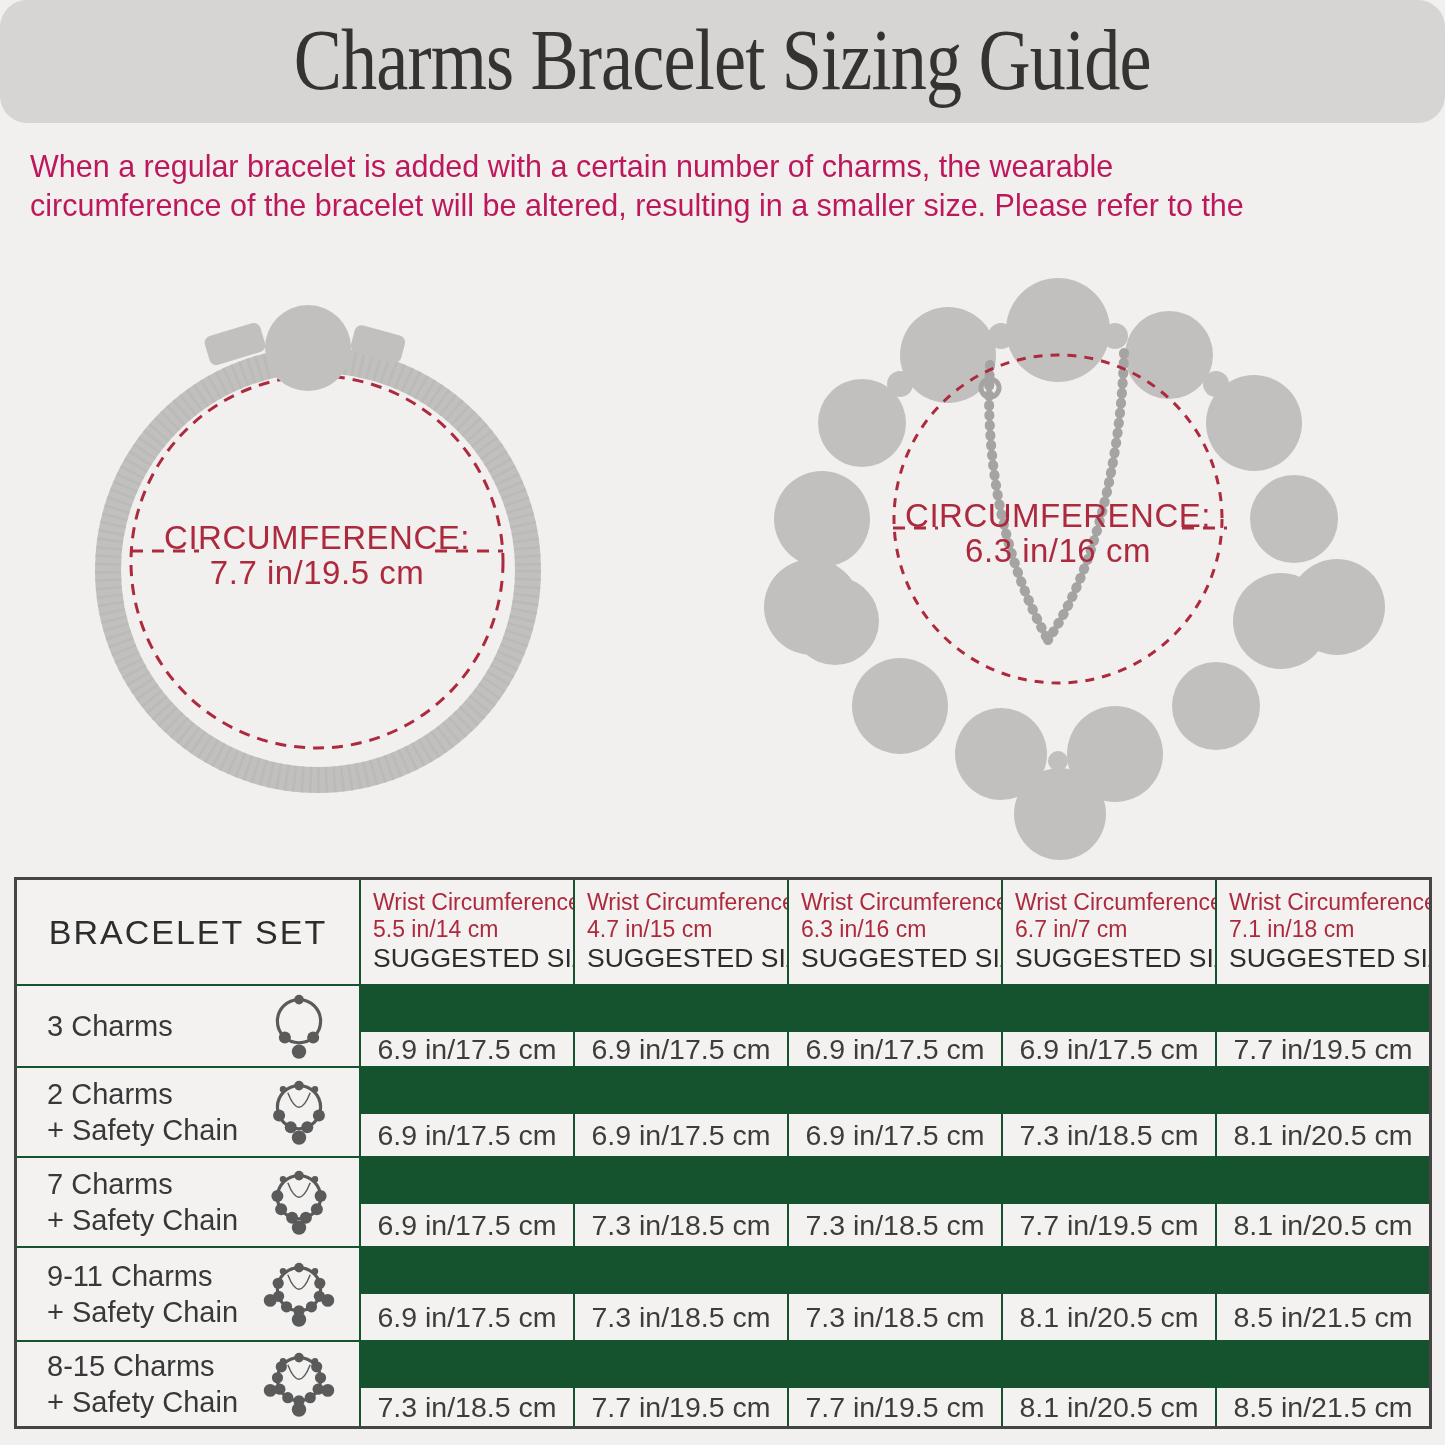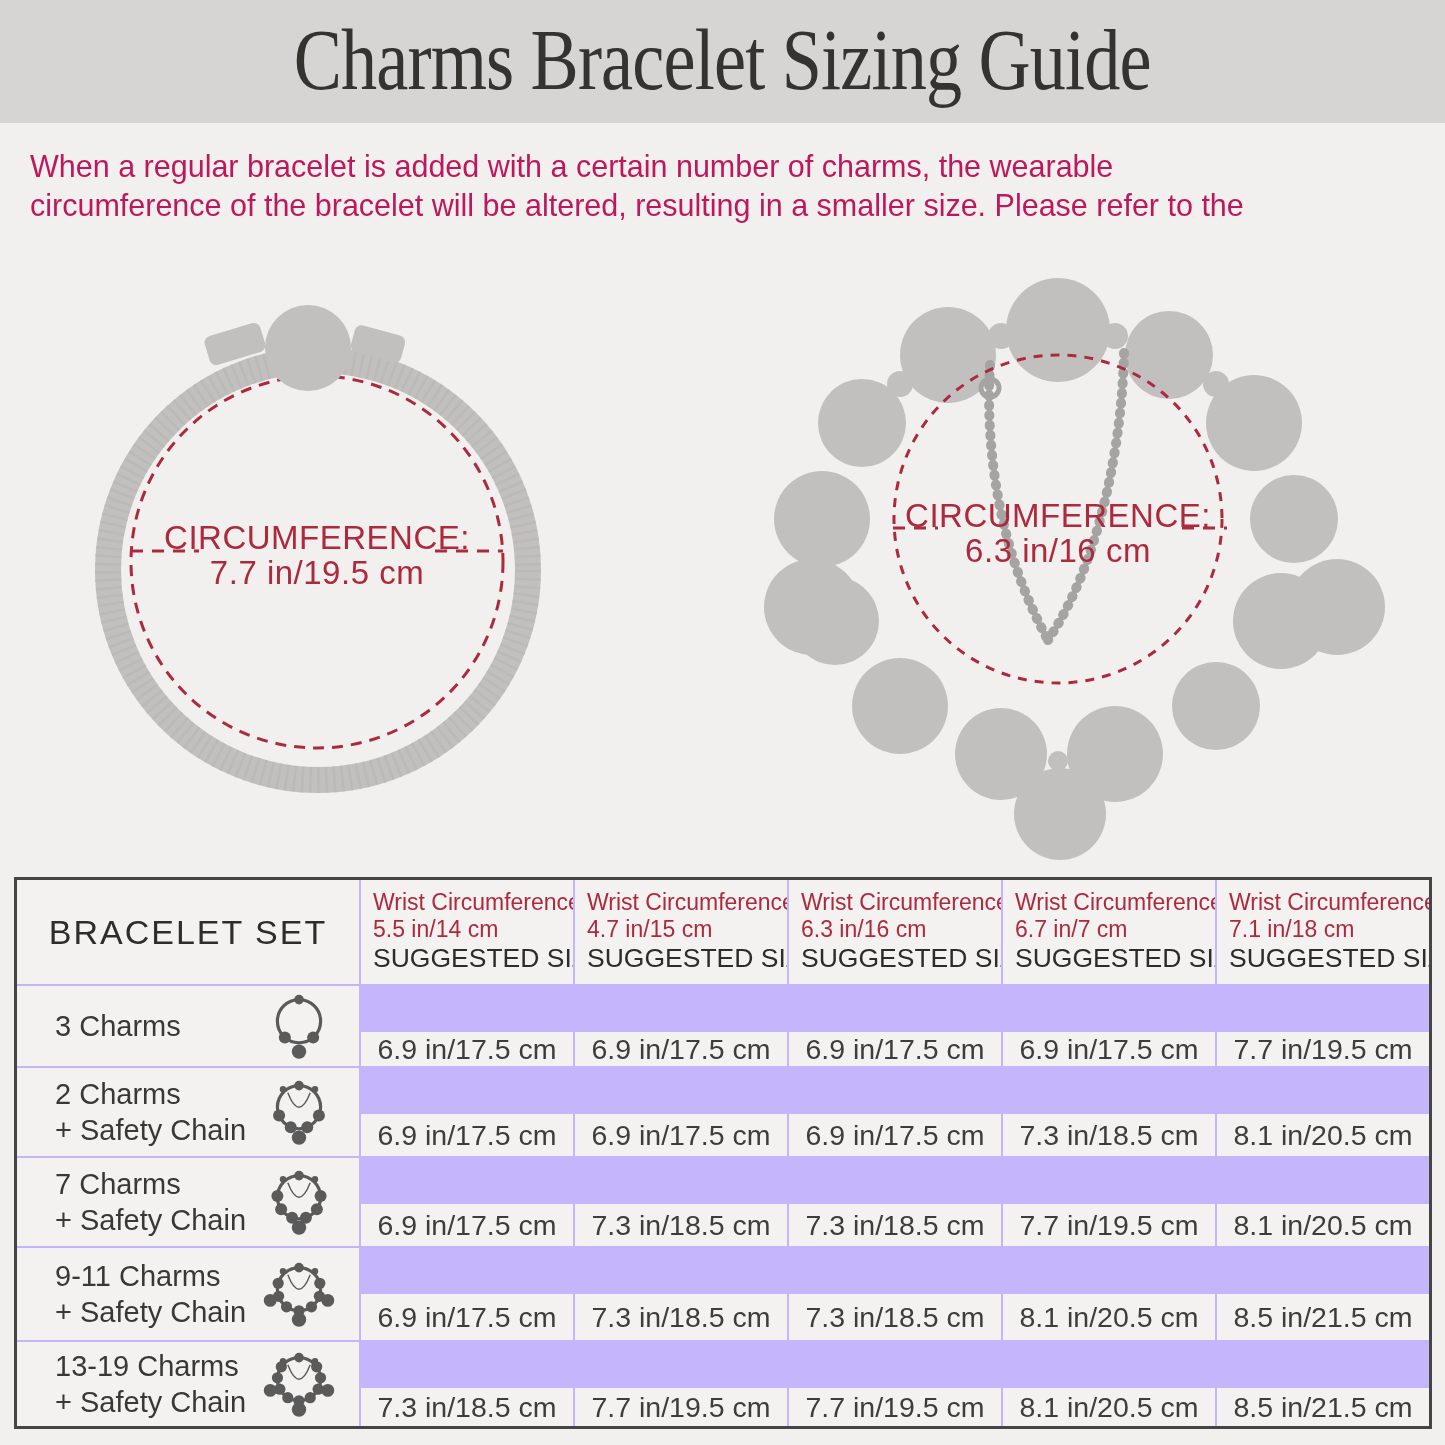--- a/index.html
+++ b/index.html
@@ -4,21 +4,21 @@
 <style>
   html,body{margin:0;padding:0;}
   body{
     width:1445px;height:1445px;position:relative;overflow:hidden;
     background:#f1f0ee;
     font-family:"Liberation Sans", sans-serif;
   }
   
   .band{
     position:absolute;top:0;left:0;width:1445px;height:123px;
-    background:#d6d5d3;text-align:center;
+    background:#d6d5d3;text-align:center;border-radius:27px;
   }
   .band h1{
     margin:0;line-height:120px;font-weight:normal;
     font-family:"Liberation Serif", serif;
     font-size:86px;color:#34332f;white-space:nowrap;
   }
   .band h1 span{display:inline-block;transform:scaleX(.84);transform-origin:center;letter-spacing:-1px;}
   
   .intro{
     position:absolute;left:30px;top:147px;z-index:2;
@@ -30,31 +30,31 @@
   svg.figures text{
     font-family:"Liberation Sans", sans-serif;
     font-size:33px;fill:#ad2a3e;text-anchor:middle;letter-spacing:.5px;
   }
   
   .sizing-table{
     position:absolute;left:14px;top:877px;width:1412px;height:546px;
     display:grid;z-index:2;
     grid-template-columns:342px 212px 212px 212px 212px 212px;
     grid-template-rows:104px 80px 88px 88px 92px 84px;
-    gap:2px;background:#c4b5fd;border:3px solid #454545;
+    gap:2px;background:#14532d;border:3px solid #454545;
   }
   .cell{background:#f3f2f1;overflow:hidden;}
   .set-header{
     display:flex;align-items:center;justify-content:center;
     font-size:34px;letter-spacing:2px;color:#2d2d2d;
   }
   .hcell{display:flex;flex-direction:column;padding:9px 4px 10px 12px;}
   .hcell .wrist{color:#ad2a3e;font-size:23px;line-height:26.5px;white-space:nowrap;}
   .hcell .sug{margin-top:auto;color:#2c2c2c;font-size:26.5px;white-space:nowrap;}
-  .label-cell{display:flex;align-items:center;padding-left:38px;}
+  .label-cell{display:flex;align-items:center;padding-left:30px;}
   .label-cell .lbl{font-size:29px;line-height:36px;color:#383838;}
   .label-cell svg{margin-left:auto;margin-right:20px;flex:0 0 auto;}
   .value-cell{display:flex;align-items:center;justify-content:center;font-size:28.5px;color:#3d3d3d;white-space:nowrap;margin-top:46px;}
 </style>
 </head>
 <body>
 
 <header class="band">
   <h1><span>Charms Bracelet Sizing Guide</span></h1>
 </header>
@@ -256,21 +256,21 @@
       </svg>
   </div>
   <div class="cell value-cell">6.9 in/17.5 cm</div>
   <div class="cell value-cell">7.3 in/18.5 cm</div>
   <div class="cell value-cell">7.3 in/18.5 cm</div>
   <div class="cell value-cell">8.1 in/20.5 cm</div>
   <div class="cell value-cell">8.5 in/21.5 cm</div>
 
   <div class="cell label-cell">
     <div class="lbl">
-      <div>13-19 Charms</div>
+      <div>8-15 Charms</div>
       <div>+ Safety Chain</div>
     </div>
     <svg width="80" height="80" viewBox="0 0 100 100">
         <circle cx="50" cy="44" r="27" fill="none" stroke="#5a5a5a" stroke-width="4"></circle>
         <circle cx="50" cy="17" r="6" fill="#5a5a5a"></circle>
         <circle cx="30" cy="21.5" r="4" fill="#5a5a5a"></circle>
         <circle cx="70" cy="21.5" r="4" fill="#5a5a5a"></circle>
         <path d="M36 26 Q50 62 64 26" fill="none" stroke="#5a5a5a" stroke-width="1.8"></path>
         <circle cx="72.1" cy="28.5" r="7" fill="#5a5a5a"></circle>
         <circle cx="76.9" cy="42.2" r="7" fill="#5a5a5a"></circle>

